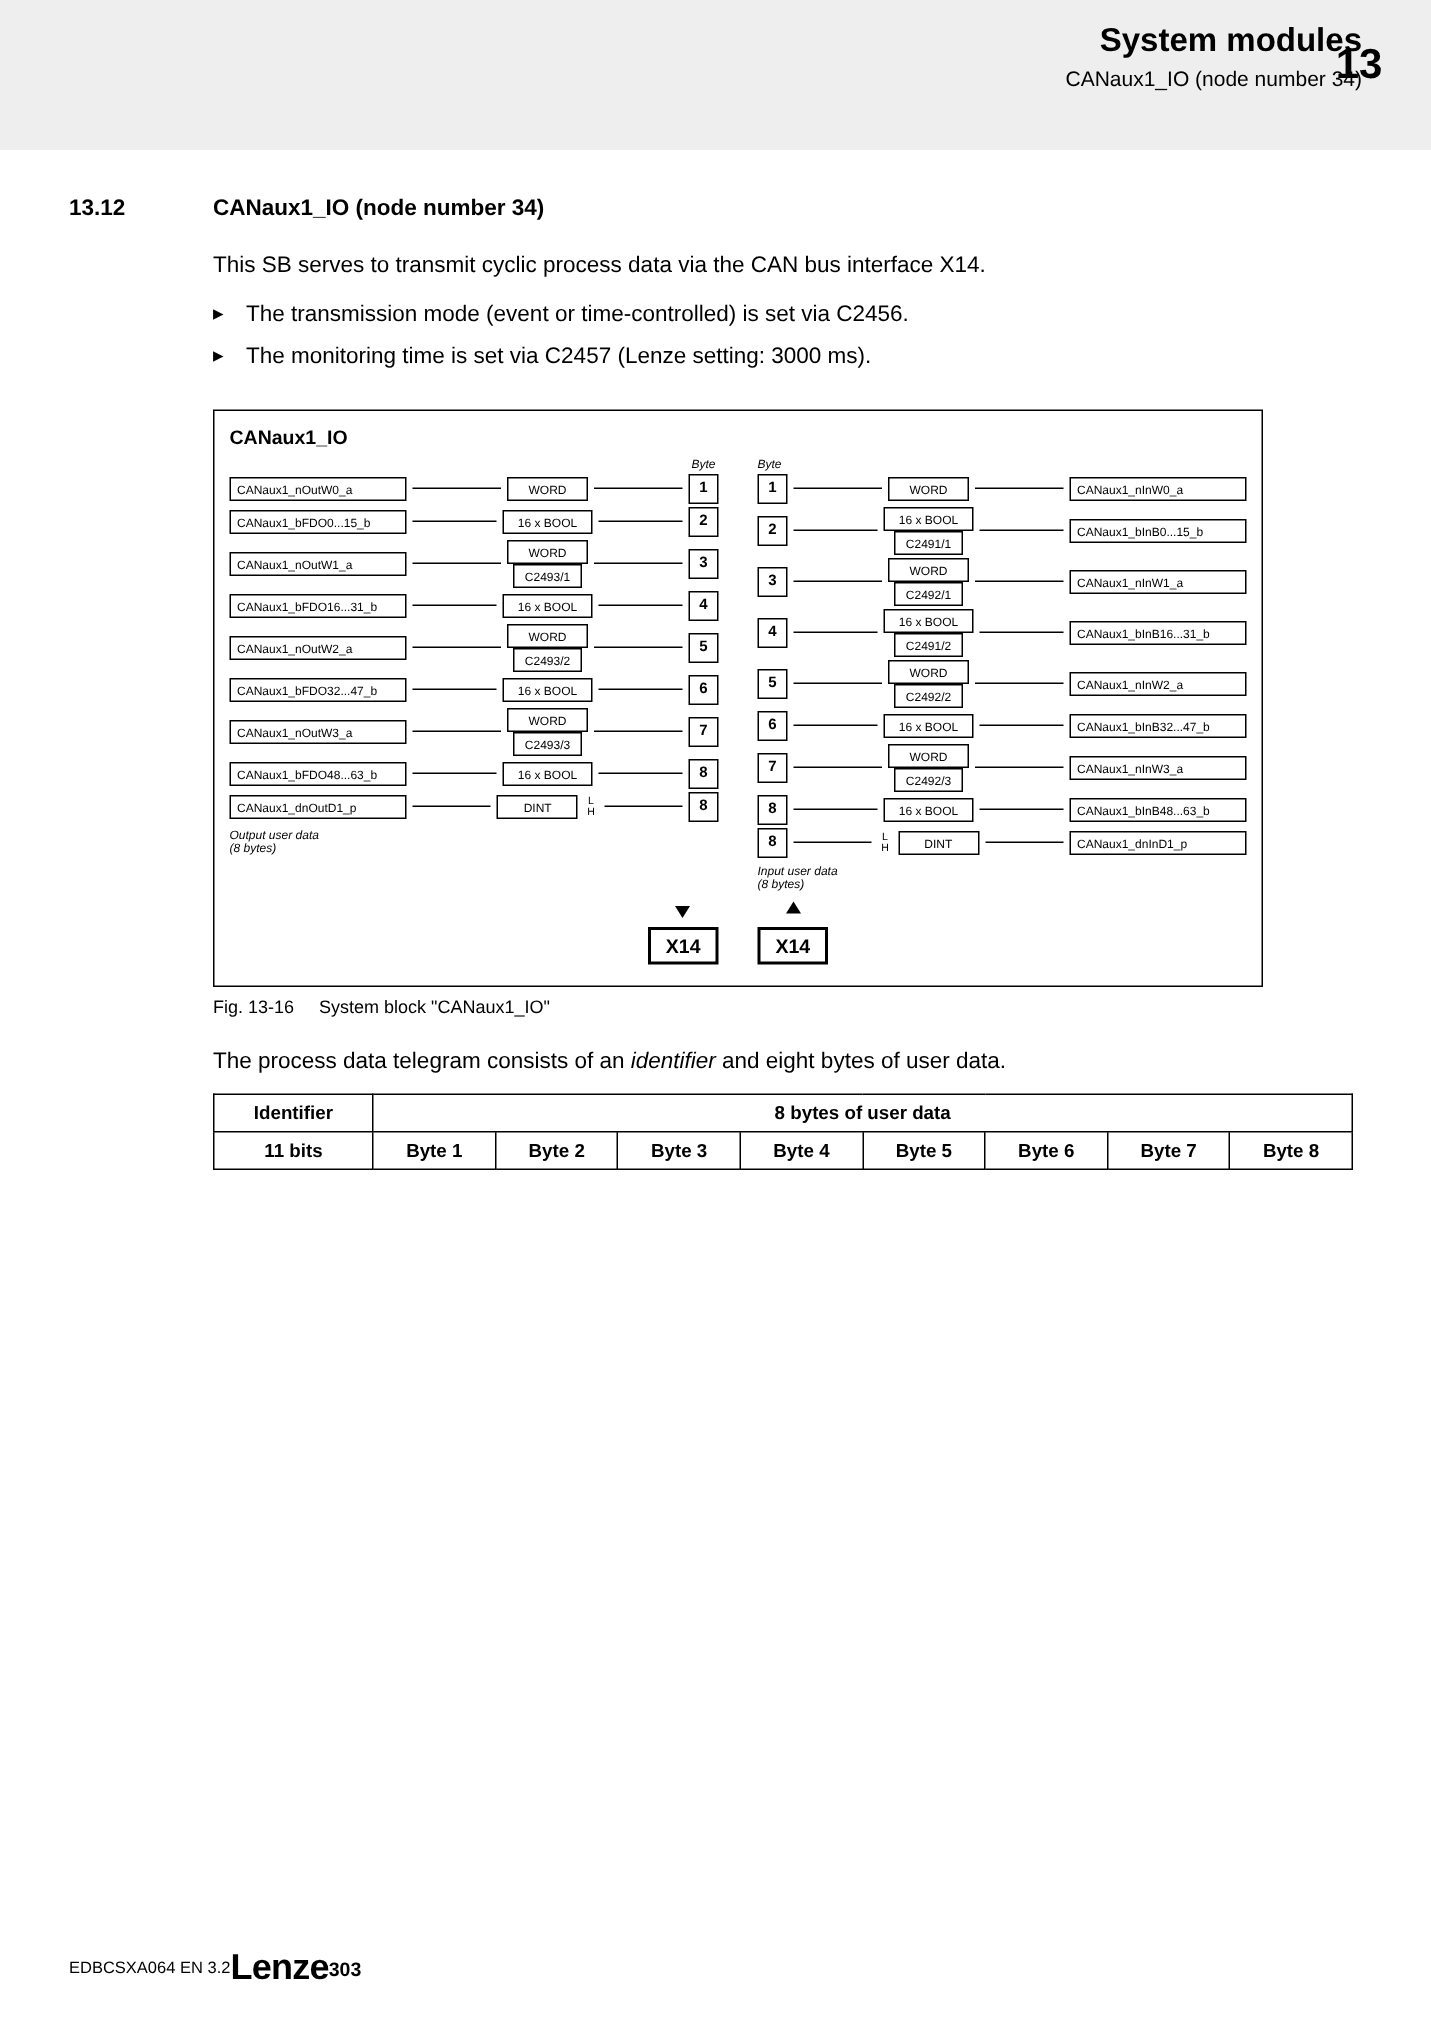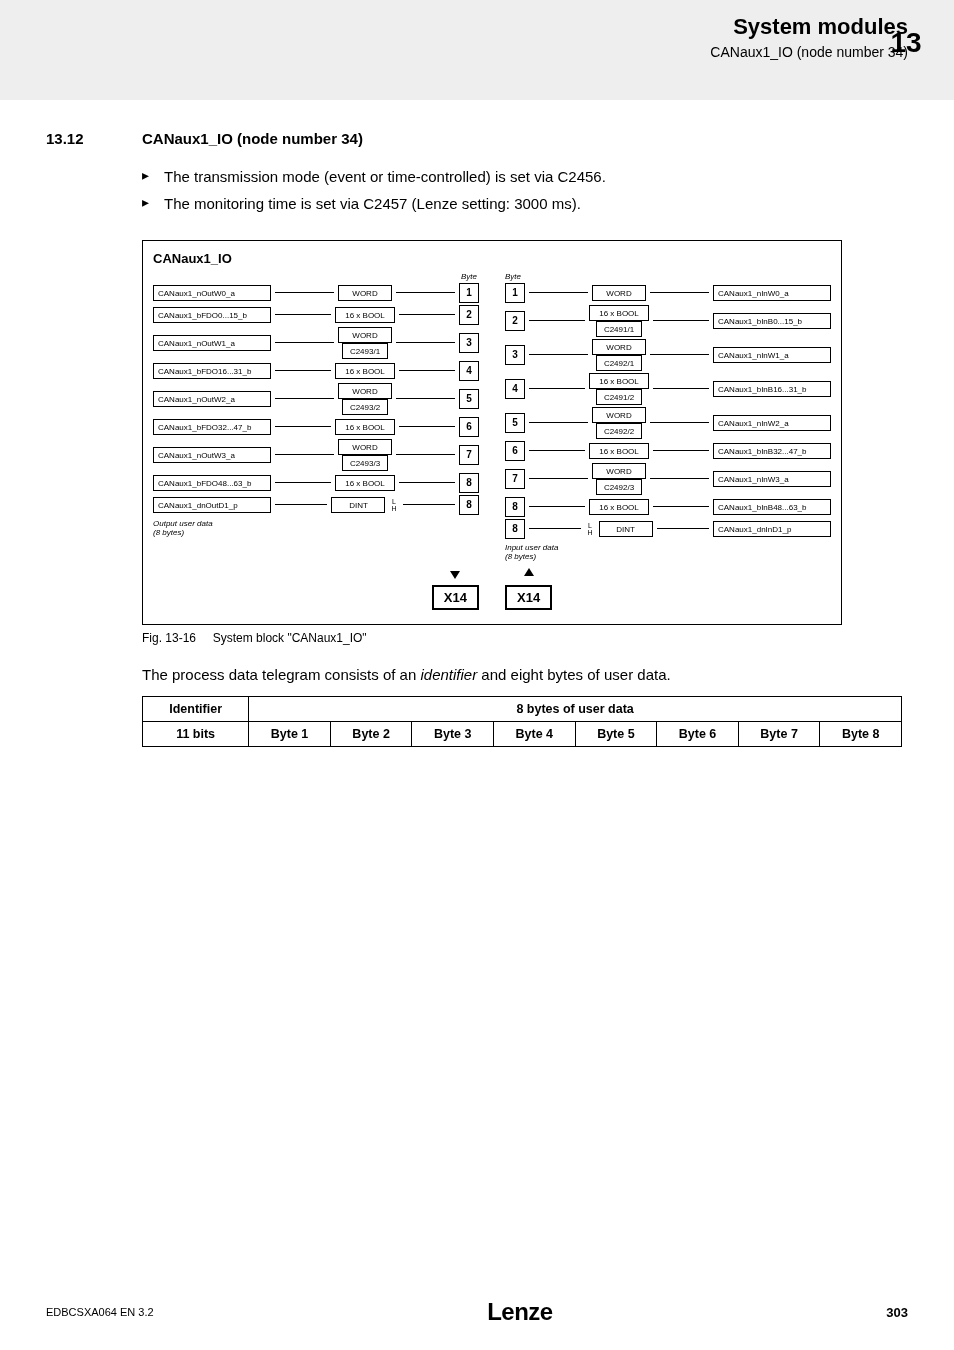--- a/index.html
+++ b/index.html
@@ -22,21 +22,21 @@
   .figtitle{font-size:13px;font-weight:700;margin-bottom:6px}
   .stack{display:flex;flex-direction:column;align-items:center;justify-content:center}
   .x14{border:2px solid #000;font-weight:700;font-size:13px;padding:3px 10px;margin-top:6px}
   .arrow-down,.arrow-up{width:0;height:0;border-left:5px solid transparent;border-right:5px solid transparent}
   .arrow-down{border-top:8px solid #000;margin-top:3px}
   .arrow-up{border-bottom:8px solid #000;margin-bottom:3px}
   .figcap{font-size:12px;margin:6px 0 18px 96px}
   .subh{font-size:15px;font-weight:700;margin:0 0 8px 96px}
   table.pdt{border-collapse:collapse;margin:6px 0 0 96px;width:760px;font-size:12.5px}
   table.pdt th,table.pdt td{border:1px solid #000;padding:5px 6px;text-align:center;font-weight:700}
-  .footer{position:absolute;bottom:24px;left:0;right:0;display:flex;align-items:center;justify-content:space-between;padding:0 46px;font-size:11px}
+  .footer{position:absolute;bottom:24px;left:0;right:0;display:flex;align-items:center;padding:0 46px;font-size:11px}
   .footer .brand{font-size:24px;font-weight:700;letter-spacing:-0.5px}
   .footer .pg{font-weight:700;font-size:13px}
 
   
   .drow{display:flex;align-items:center;gap:4px;margin-bottom:2px}
   .cell{border:1px solid #000;font-size:8px;height:16px;line-height:16px;padding:0 4px;white-space:nowrap;box-sizing:border-box;text-align:center}
   .w-word{width:54px}
   .w-bool{width:60px}
   .w-code{width:46px}
   .h1{height:1px;background:#000;flex:1;min-width:4px}
@@ -65,20 +65,21 @@
     <div class="sub">CANaux1_IO (node number 34)</div>
   </div>
 
   <div class="body">
 
     <div class="hrow">
       <div class="num">13.12</div>
       <div class="htxt">CANaux1_IO (node number 34)</div>
     </div>
 
+    <p class="para">This SB serves to transmit cyclic process data via the CAN bus interface X14.</p>
     <ul class="blist">
       <li>The transmission mode (event or time-controlled) is set via C2456.</li>
       <li>The monitoring time is set via C2457 (Lenze setting: 3000 ms).</li>
     </ul>
 
     <div class="figbox">
       <div class="figtitle">CANaux1_IO</div>
 
       <div class="wrapcols">
 

